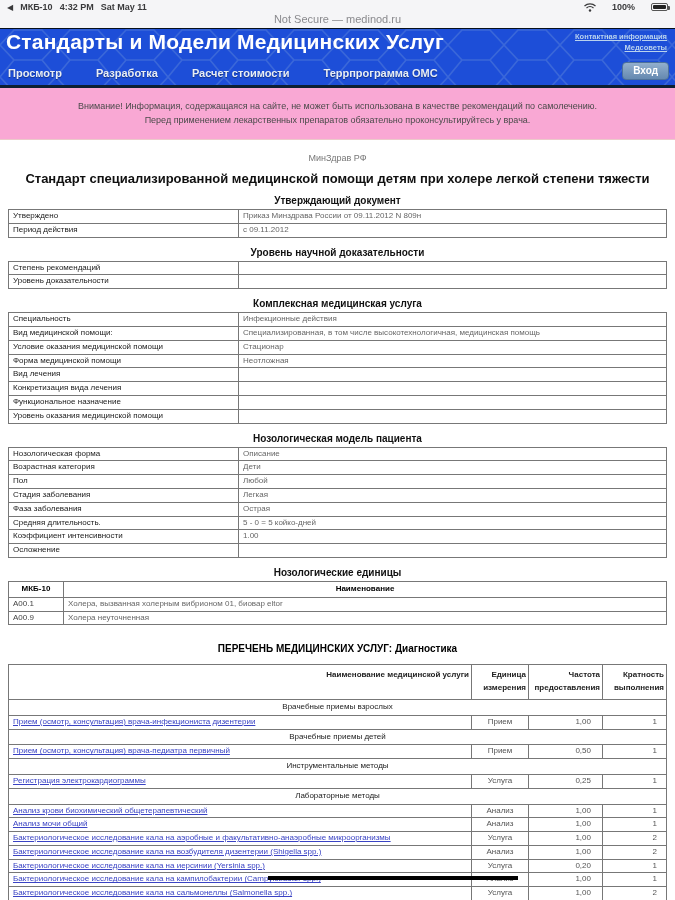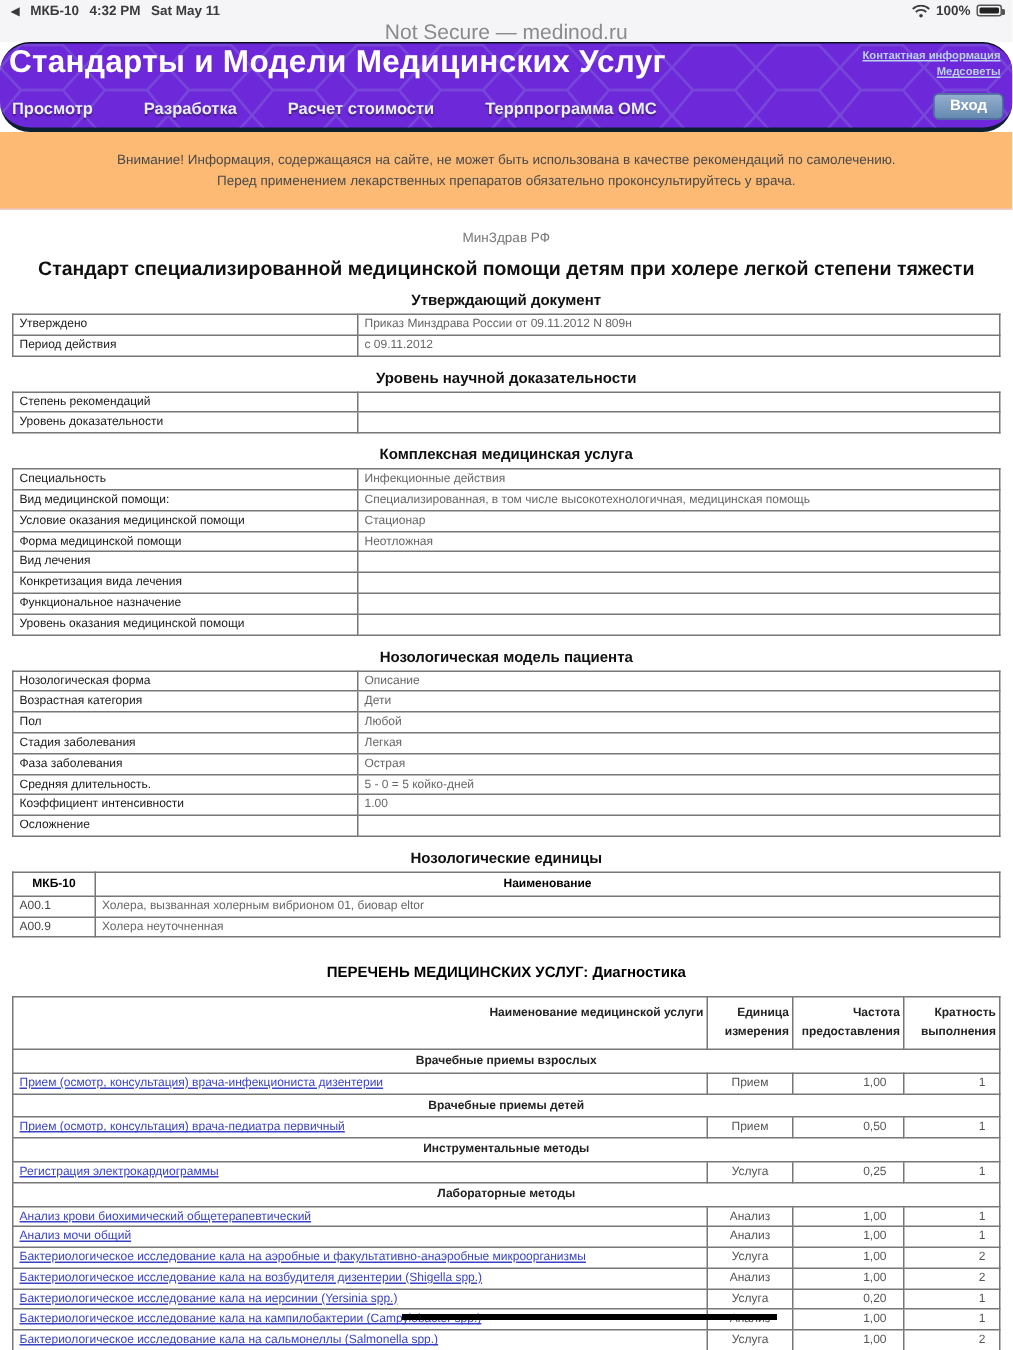--- a/index.html
+++ b/index.html
@@ -4,62 +4,62 @@
 <style>
   * { box-sizing: border-box; margin: 0; padding: 0; }
   html,body { width:675px; height:900px; overflow:hidden; background:#fff;
     font-family:"Liberation Sans","DejaVu Sans",sans-serif; }
   
   .chrome { height:28px; background:#f5f5f7; position:relative; }
   .status-row { display:flex; justify-content:space-between; align-items:center;
     padding:2px 7px 0 7px; font-size:9px; color:#3a3a3c; font-weight:bold; }
   .status-left { display:flex; align-items:center; gap:7px; }
   .back-chev { font-size:8px; }
-  .status-right { display:flex; align-items:center; gap:4px; }
+  .status-right { display:flex; align-items:center; gap:16px; }
   .batt { width:17px; height:8px; border:1px solid #555; border-radius:2px; position:relative; }
   .batt-fill { position:absolute; inset:1px; background:#222; border-radius:1px; }
   .batt-tip { position:absolute; right:-3px; top:2px; width:2px; height:4px; background:#555; border-radius:0 1px 1px 0; }
-  .url-row { text-align:center; font-size:14px; color:#8a8a8e; margin-top:1px; }
-  
-  .site-header { height:60px; background:#6d28d9; position:relative;
-    border-top:1px solid #06101c; border-bottom:3px solid #0c1f33; overflow:hidden;border-radius:20px; }
+  .url-row { text-align:center; font-size:11px; color:#8a8a8e; margin-top:1px; }
+  
+  .site-header { height:60px; background:#1d4ed8; position:relative;
+    border-top:1px solid #06101c; border-bottom:3px solid #0c1f33; overflow:hidden; }
   .hex-bg { position:absolute; inset:0; pointer-events:none; }
   .site-title { position:absolute; left:6px; top:1px; color:#fff; font-size:21px;
     font-weight:bold; letter-spacing:.2px; z-index:2; }
   .header-links { position:absolute; right:8px; top:3px; text-align:right; z-index:3;
     display:flex; flex-direction:column; gap:2px; }
   .header-links a { color:#b9d2ee; font-size:7.5px; font-weight:bold; text-decoration:underline; cursor:pointer; }
   .nav-row { position:absolute; left:8px; bottom:6px; display:flex; gap:34px; z-index:2; }
   .nav-item { color:#e8eef5; font-size:11px; font-weight:bold; cursor:pointer; text-shadow:0 1px 1px rgba(0,0,0,.4); }
   .login-btn { position:absolute; right:6px; bottom:5px; z-index:3;
     background:linear-gradient(#93afcd,#6589b0); color:#fff; font-size:10px; font-weight:bold;
     padding:2px 10px 3px; border:1px solid #4e719a; border-radius:4px; cursor:pointer; }
   
-  .warning { background:#fdba74; border-bottom:1px solid #eccaca; text-align:center;
+  .warning { background:#f9a8d4; border-bottom:1px solid #eccaca; text-align:center;
     padding:9px 26px 10px; font-size:9px; color:#4a4a4a; }
   .warning div { margin:4px 0; }
   
   .content { padding:0 8px; }
   .agency { text-align:center; font-size:9px; color:#777; margin:13px 0 8px; }
   .page-title { text-align:center; font-size:13px; font-weight:bold; color:#101010; margin:0 0 6px; }
   .tbl-heading { text-align:center; font-size:10px; font-weight:bold; color:#111; margin:9px 0 3px; }
   table { width:100%; border-collapse:collapse; font-size:8px; table-layout:fixed; }
   td, th { border:1px solid #777; padding:1px 4px; vertical-align:top; line-height:1.35; }
   .info td.lbl { width:230px; color:#1a1a1a; }
   .info td.val { color:#666; }
   .info td { height:12px; }
   .icd th { font-weight:bold; text-align:center; padding:2px; }
   .icd .code-col { width:55px; }
   .icd td.code { color:#444; }
   .icd td.nm { color:#666; }
   
   .svc-heading { text-align:center; font-size:10px; font-weight:bold; margin:18px 0 10px; }
   .services th { font-weight:bold; text-align:right; padding:4px 2px; line-height:1.6; color:#222; }
   .services .unit-col { width:57px; } .services .freq-col { width:74px; } .services .mult-col { width:64px; }
-  .group-row td { text-align:center; font-weight:bold; padding:2px; color:#222; }
+  .group-row td { text-align:center; font-weight:normal; padding:2px; color:#222; }
   .svc-name a { color:#3a43c4; text-decoration:underline; cursor:pointer; }
   .svc-unit { text-align:center; color:#555; }
   .svc-freq { text-align:right; padding-right:11px; color:#555; }
   .svc-mult { text-align:right; padding-right:9px; color:#555; }
   .artifact-bar { position:absolute; top:876px; left:268px; width:250px; height:4px; background:#000; z-index:9; }
 </style>
 </head>
 <body>
 
 <div class="chrome">

